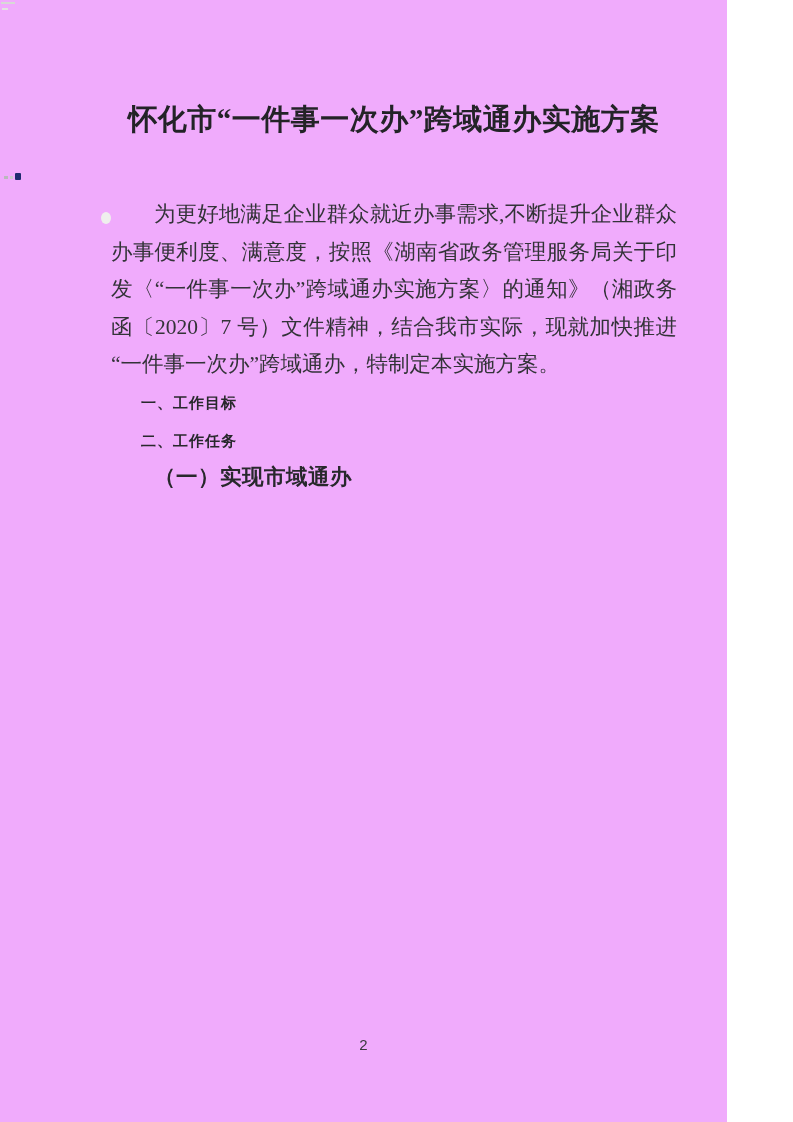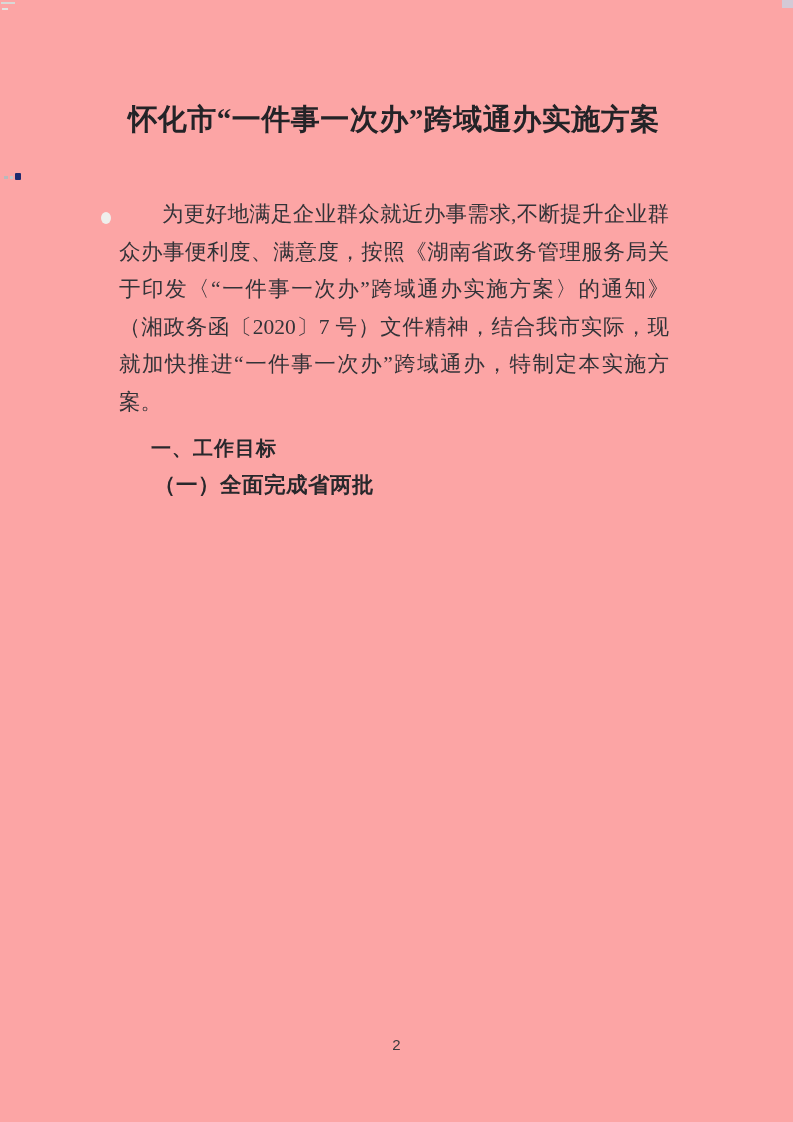--- a/index.html
+++ b/index.html
@@ -3,22 +3,22 @@
 <meta charset="utf-8">
 <style>
   html, body { margin: 0; padding: 0; }
   body {
     width: 793px; height: 1122px;
     background: #ffffff;
     font-family: "Liberation Serif", "DejaVu Serif", serif;
   }
   .page {
     position: relative;
-    width: 793px; height: 1122px;
-    background: #fca5a5;
+    width: 727px; height: 1122px;
+    background: #f0abfc;
     overflow: hidden;
     color: #2e2e32;
   }
   
   .artifact { position: absolute; }
   .ink-dot {
     left: 15px; top: 173px; width: 6px; height: 7px;
     background: #1d2a6e; border-radius: 1px;
   }
   .speck-1 { left: 4px; top: 176px; width: 4px; height: 3px; background: #b9b9bb; }
@@ -37,31 +37,31 @@
     margin: 0;
     font-size: 29px;
     font-weight: 700;
     line-height: 38px;
     text-align: center;
     letter-spacing: 0.5px;
     color: #232327;
     font-family: "Liberation Serif", "DejaVu Serif", serif;
   }
   .para {
-    margin: 8px;
+    margin: 0;
     font-size: 21.5px;
     line-height: 37.6px;
     text-align: justify;
     text-indent: 2em;
     color: #333338;
   }
   .para-first { margin-top: 58px; }
   .heading {
     margin: 0;
-    font-size: 20px;
+    font-size: 15px;
     line-height: 37.6px;
     font-weight: 700;
     text-indent: 2em;
     color: #28282c;
     font-family: "Liberation Sans", "DejaVu Sans", sans-serif;
     letter-spacing: 1px;
   }
   .subheading {
     margin: 0;
     font-size: 21.5px;
@@ -96,19 +96,20 @@
   <div class="artifact smudge"></div>
 
   <div class="content">
     <h1 class="title">怀化市“一件事一次办”跨域通办实施方案</h1>
 
     <p class="para para-first">为更好地满足企业群众就近办事需求,不断提升企业群众办事便利度、满意度，按照《湖南省政务管理服务局关于印发〈“一件事一次办”跨域通办实施方案〉的通知》（湘政务函〔2020〕7 号）文件精神，结合我市实际，现就加快推进“一件事一次办”跨域通办，特制定本实施方案。</p>
 
     <p class="heading">一、工作目标</p>
 
 
+    <p class="heading">二、工作任务</p>
 
-    <p class="subheading">（一）全面完成省两批</p>
+    <p class="subheading">（一）实现市域通办</p>
 
   </div>
 
   <div class="page-number">2</div>
 </div>
 
 </body></html>

